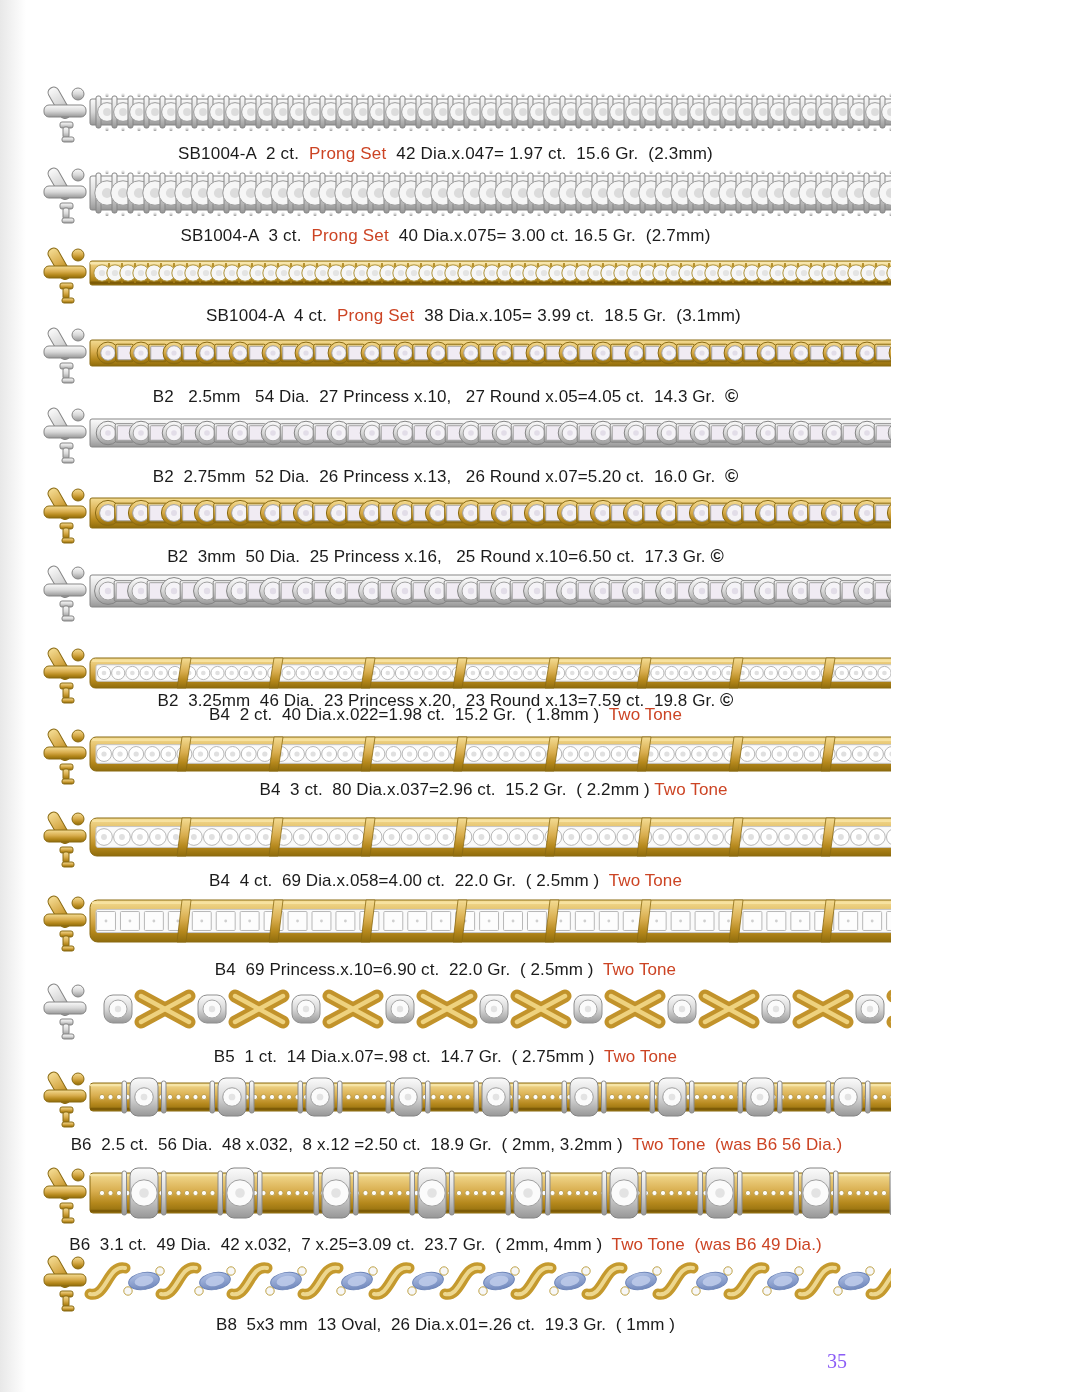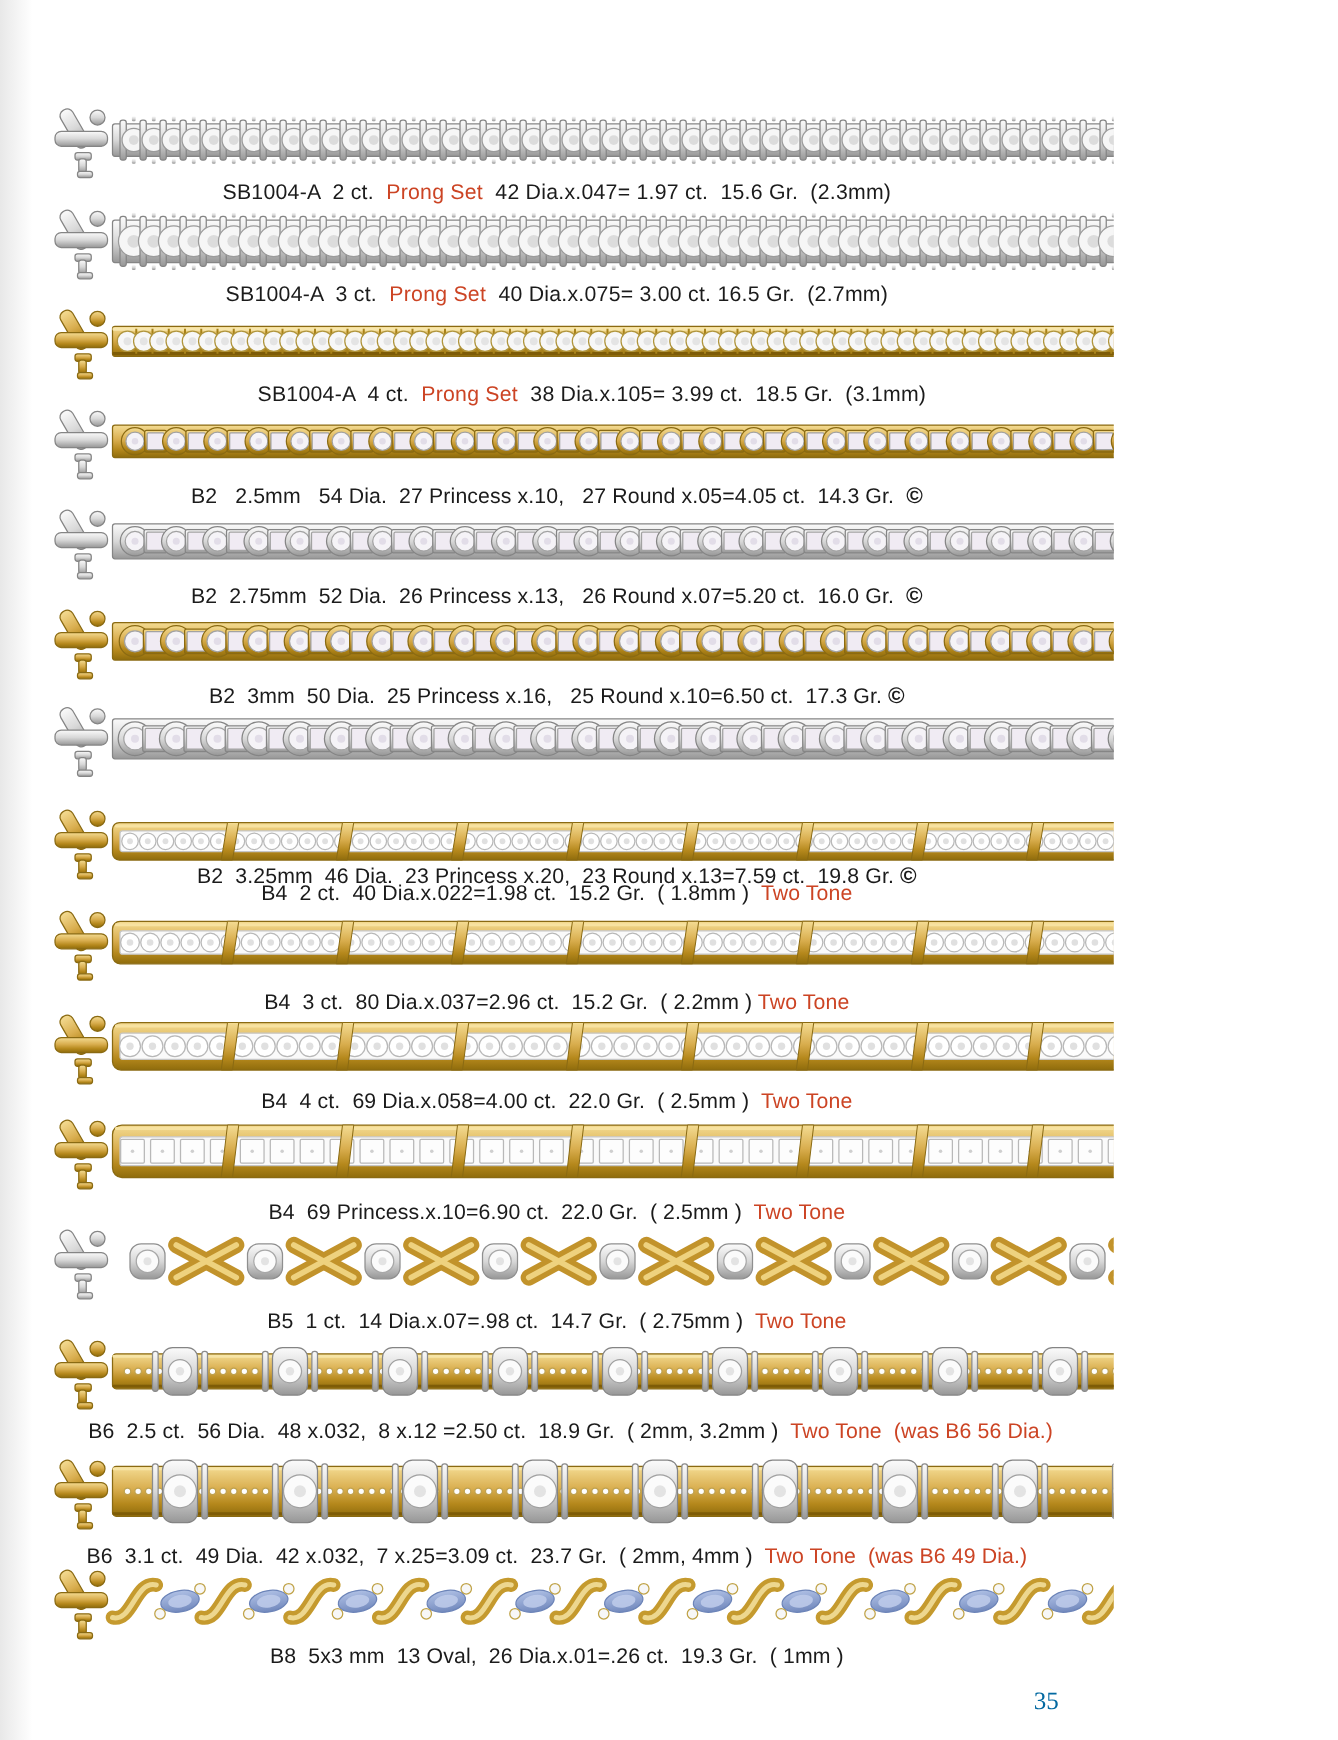--- a/index.html
+++ b/index.html
@@ -13,21 +13,21 @@
        font-size:17px;color:var(--text,#1b1b1b);}
   .f-helv{letter-spacing:0.2px;}
   .f-goth{letter-spacing:0.1px;}
   .red{color:var(--red,#cc4424);}
   .tm{font-weight:bold;font-size:18px;}
   .scrollnav{position:absolute;left:978px;top:190px;width:66px;height:112px;
        border-radius:34px;display:flex;flex-direction:column;align-items:center;
        justify-content:space-between;padding:13px 0;box-sizing:border-box;}
   .sbtn{width:46px;height:32px;display:flex;align-items:center;justify-content:center;cursor:pointer;}
   .pagenum{position:absolute;right:44px;top:1350px;font-family:"Liberation Serif",serif;
-       font-size:20px;color:#0369a1;margin-left:38px;}
+       font-size:20px;color:#8b5cf6;margin-left:38px;}
 </style>
 </head>
 <body>
 
 <div id="page" style="--red: #cc4424; --text: #1b1b1b;">
   <div class="edge-shade"></div>
 
   <svg width="0" height="0" style="position:absolute" aria-hidden="true">
     <defs>
       <linearGradient id="ggold" x1="0" y1="0" x2="0" y2="1">
@@ -1672,21 +1672,21 @@
           <path d="M242 11 h9 l-5 34 h-9 z" fill="url(#ggold)" stroke="#8a6a12" stroke-width="0.8"></path>
           <path d="M334 11 h9 l-5 34 h-9 z" fill="url(#ggold)" stroke="#8a6a12" stroke-width="0.8"></path>
           <path d="M426 11 h9 l-5 34 h-9 z" fill="url(#ggold)" stroke="#8a6a12" stroke-width="0.8"></path>
           <path d="M518 11 h9 l-5 34 h-9 z" fill="url(#ggold)" stroke="#8a6a12" stroke-width="0.8"></path>
           <path d="M610 11 h9 l-5 34 h-9 z" fill="url(#ggold)" stroke="#8a6a12" stroke-width="0.8"></path>
           <path d="M702 11 h9 l-5 34 h-9 z" fill="url(#ggold)" stroke="#8a6a12" stroke-width="0.8"></path>
           <path d="M794 11 h9 l-5 34 h-9 z" fill="url(#ggold)" stroke="#8a6a12" stroke-width="0.8"></path>
           <path d="M886 11 h9 l-5 34 h-9 z" fill="url(#ggold)" stroke="#8a6a12" stroke-width="0.8"></path>
           <rect x="936" y="7" width="7" height="42" rx="2" fill="url(#ggold)" stroke="#8a6a12" stroke-width="1"></rect>
         </svg>
-        <div class="cap f-goth" style="top: 66px;"><span>B4  3 ct.  80 Dia.x.037=2.96 ct.  15.2 Gr.  ( 2.2mm ) </span><span class="red">Two Tone</span></div>
+        <div class="cap f-goth" style="top: 54px; padding-left: 48px;"><span>B4  3 ct.  80 Dia.x.037=2.96 ct.  15.2 Gr.  ( 2.2mm ) </span><span class="red">Two Tone</span></div>
       </div>
       <div class="row" style="top: 808px;">
         <svg class="brac" width="952" height="58">
           <rect x="22" y="3" width="11" height="34" rx="5" fill="url(#ggold)" stroke="#8a6a12" stroke-width="1" transform="rotate(-30 27 20)"></rect>
           <rect x="12" y="22" width="42" height="12" rx="5" fill="url(#ggold)" stroke="#8a6a12" stroke-width="1"></rect>
           <circle cx="46" cy="11" r="6" fill="url(#ggold)" stroke="#8a6a12" stroke-width="1"></circle>
           <rect x="28" y="39" width="13" height="6" rx="2" fill="url(#ggold)" stroke="#8a6a12" stroke-width="1"></rect>
           <rect x="31" y="44" width="6" height="11" rx="2" fill="url(#ggold)" stroke="#8a6a12" stroke-width="1"></rect>
           <rect x="30" y="54" width="12" height="5" rx="2" fill="url(#ggold)" stroke="#8a6a12" stroke-width="1"></rect>
           <rect x="58" y="10" width="882" height="38" rx="6.84" fill="url(#ggold)" stroke="#8a6a12" stroke-width="1"></rect>

